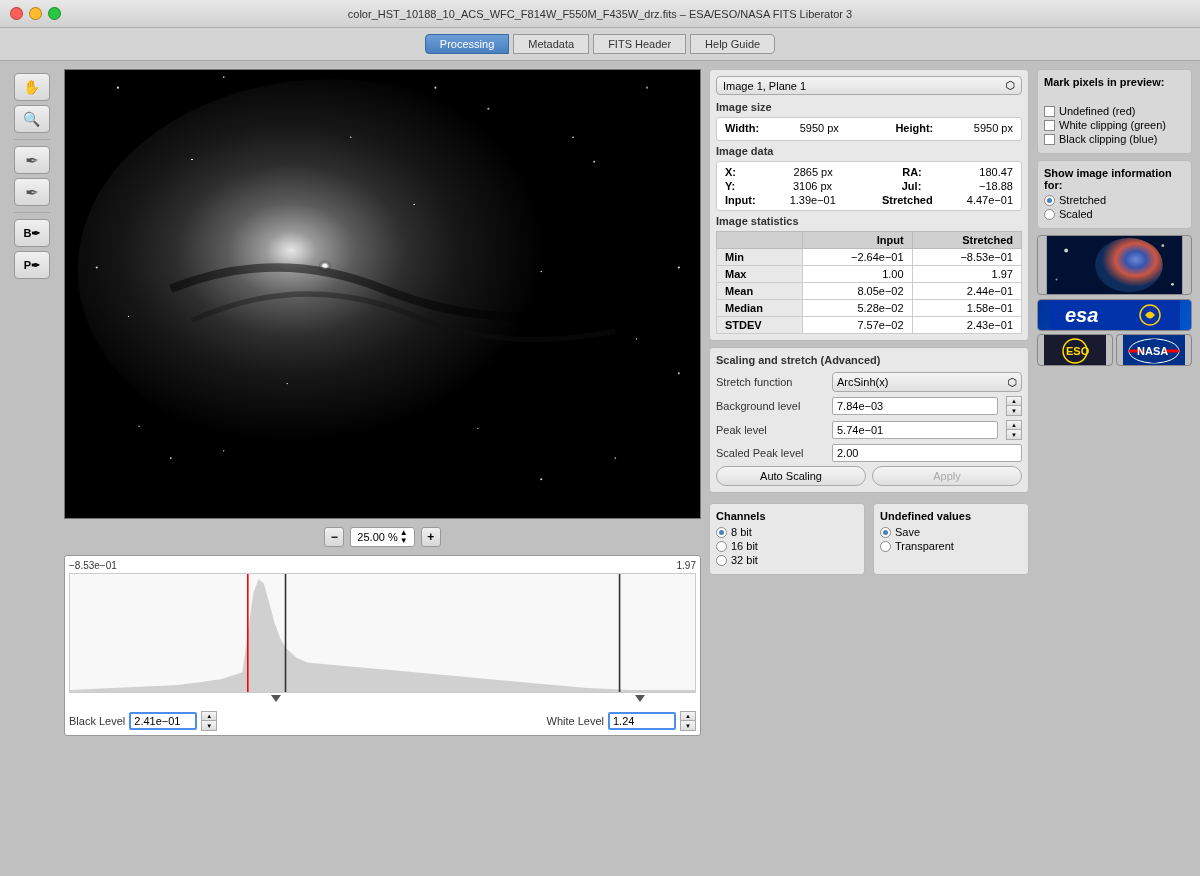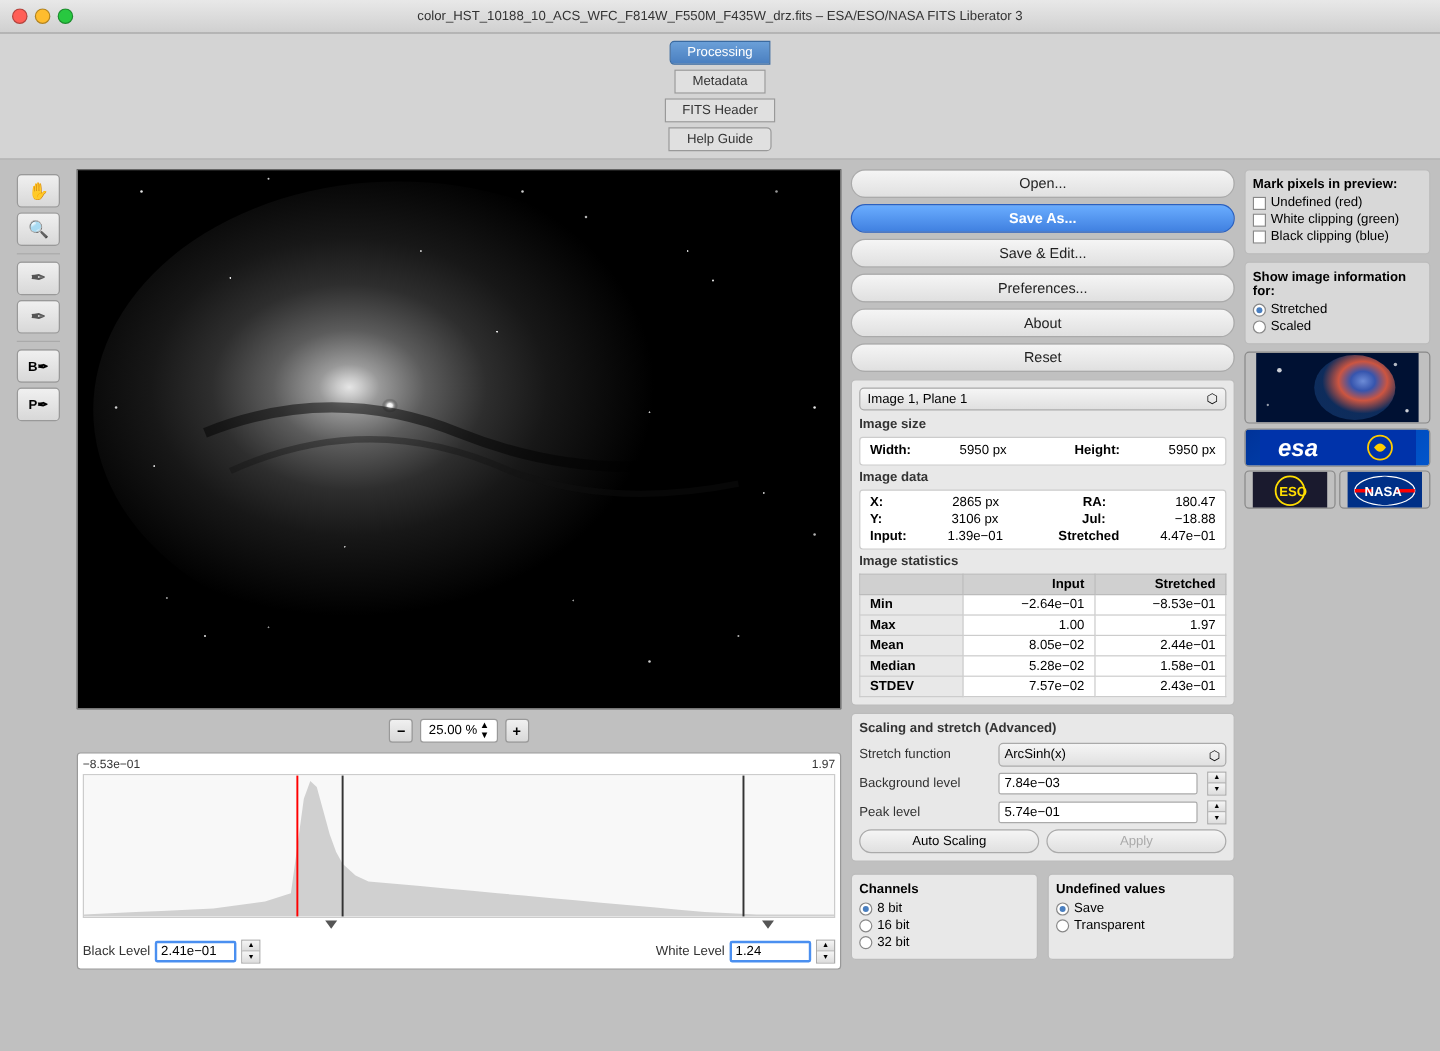--- a/index.html
+++ b/index.html
@@ -42,21 +42,20 @@
       font-weight: 500;
     }
     .tab-bar {
       background: #d4d4d4;
       display: flex;
       justify-content: center;
       align-items: center;
       padding: 6px 0;
       gap: 4px;
       border-bottom: 1px solid #aaa;
-      flex-direction: column;
     }
     .tab {
       padding: 3px 14px;
       font-size: 11px;
       cursor: pointer;
       border: 1px solid #999;
       background: #e0e0e0;
       color: #333;
     }
     .tab.active {
@@ -608,28 +607,20 @@
             <div class="stepper-up">▲</div>
             <div class="stepper-down">▼</div>
           </div>
         </div>
       </div>
     </div>
   </div>
 
   <div class="right-panel">
 
-    <div class="action-buttons">
-      <button class="mac-btn">Open...</button>
-      <button class="mac-btn primary">Save As...</button>
-      <button class="mac-btn">Save &amp; Edit...</button>
-      <button class="mac-btn">Preferences...</button>
-      <button class="mac-btn">About</button>
-      <button class="mac-btn">Reset</button>
-    </div>
 
     <div class="info-section">
       <div class="dropdown-select">
         <span>Image 1, Plane 1</span>
         <span>⬡</span>
       </div>
 
       <div class="section-title">Image size</div>
       <div style="background:white;border:1px solid #ccc;border-radius:3px;padding:4px 8px;margin-bottom:4px;">
         <div class="info-row">
@@ -723,20 +714,24 @@
 
       <div class="stretch-row">
         <span class="stretch-label">Peak level</span>
         <input class="stretch-input" value="5.74e−01" style="">
         <div class="stepper-control" style="margin-left:2px;">
           <div class="stepper-up">▲</div>
           <div class="stepper-down">▼</div>
         </div>
       </div>
 
+      <div class="stretch-row">
+        <span class="stretch-label">Scaled Peak level</span>
+        <input class="stretch-input" value="2.00" style="">
+      </div>
 
       <div class="stretch-btn-row">
         <div class="stretch-btn">Auto Scaling</div>
         <div class="stretch-btn disabled">Apply</div>
       </div>
     </div>
 
     <div class="channels-section">
       <div class="channel-group">
         <div class="channel-title">Channels</div>
@@ -765,21 +760,21 @@
         </div>
       </div>
     </div>
 
   </div>
 
   <div style="width:155px; display:flex; flex-direction:column; gap:6px;">
 
 
     <div class="right-options">
-      <div style="font-size:11px;font-weight:bold;margin-bottom:3px;">Mark pixels in preview:</div>
+      <div style="font-size:11px;font-weight:bold;margin-bottom:17px;">Mark pixels in preview:</div>
       <div class="checkbox-row">
         <div class="checkbox-box"></div>
         <span>Undefined (red)</span>
       </div>
       <div class="checkbox-row">
         <div class="checkbox-box"></div>
         <span>White clipping (green)</span>
       </div>
       <div class="checkbox-row">
         <div class="checkbox-box"></div>

